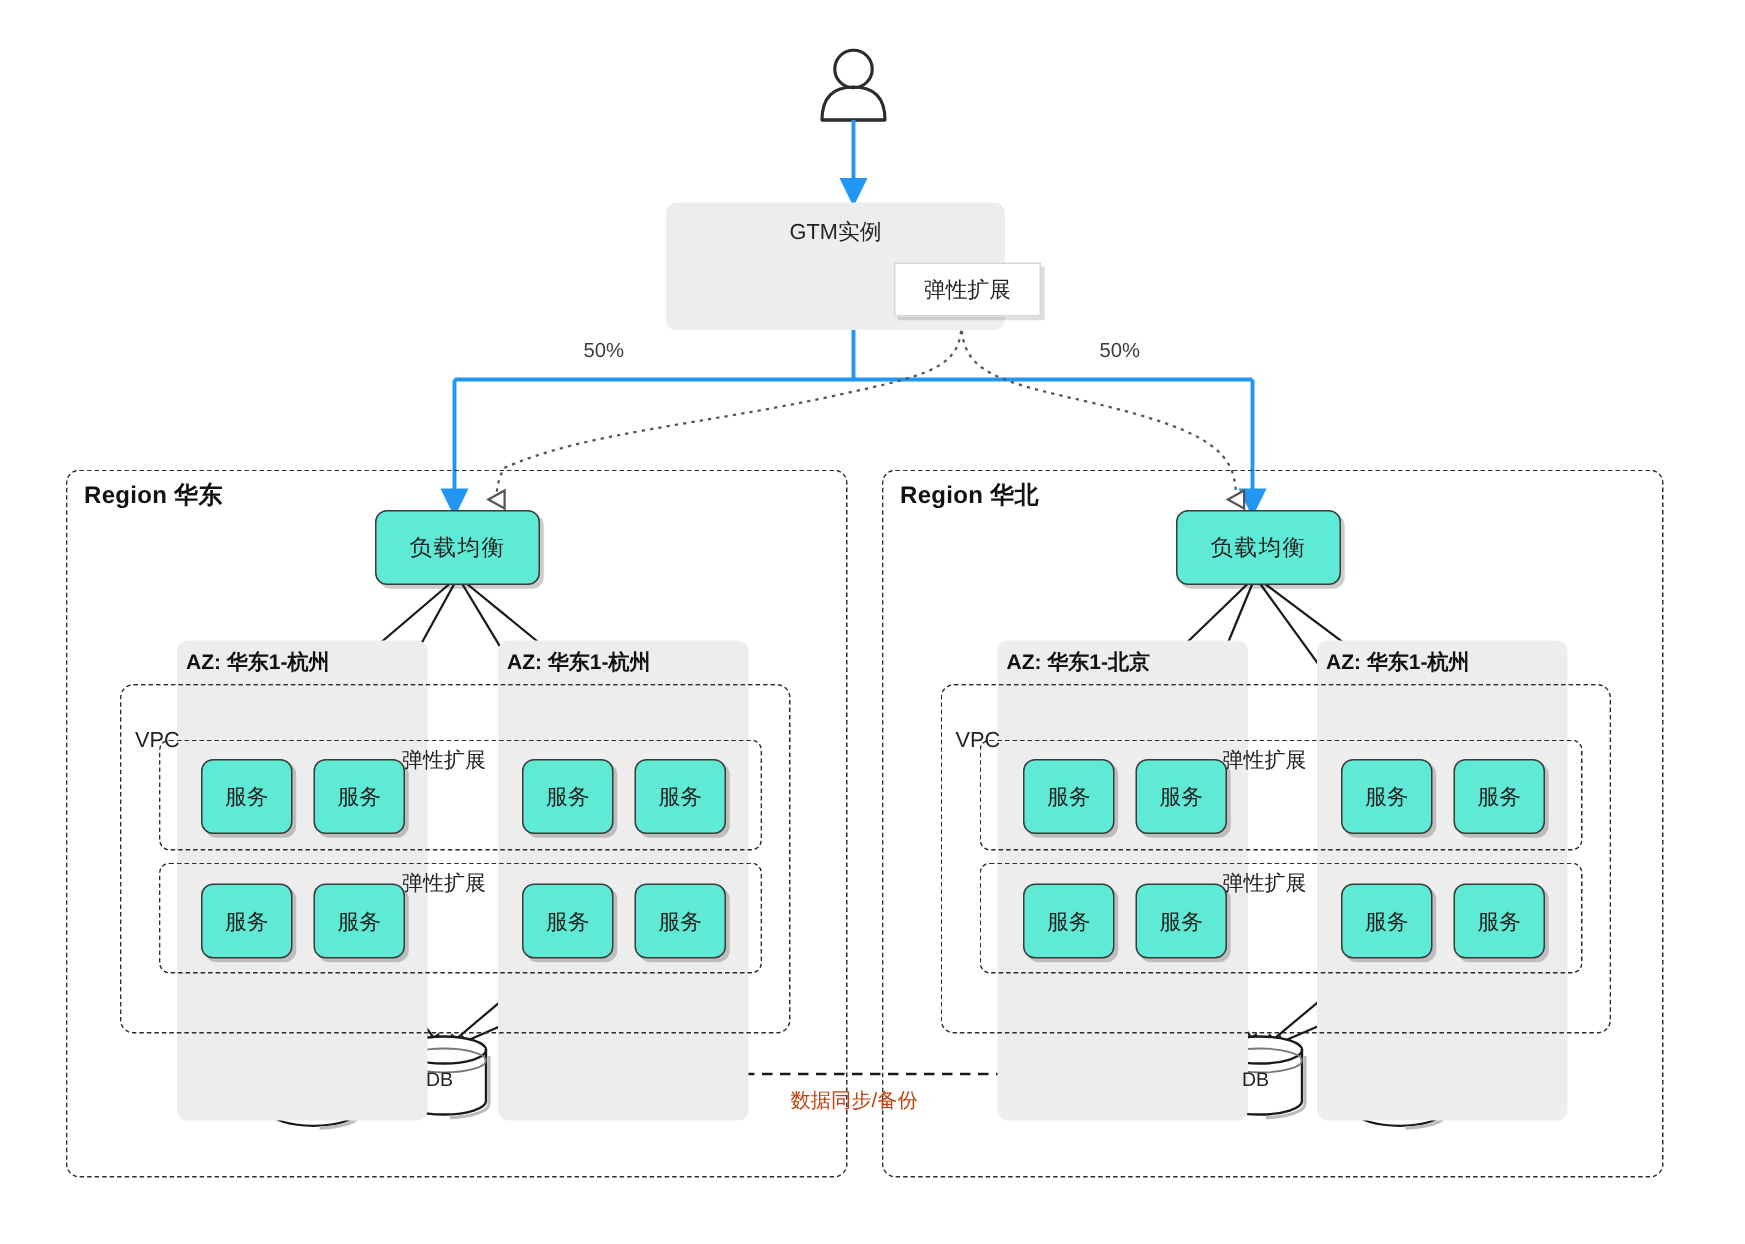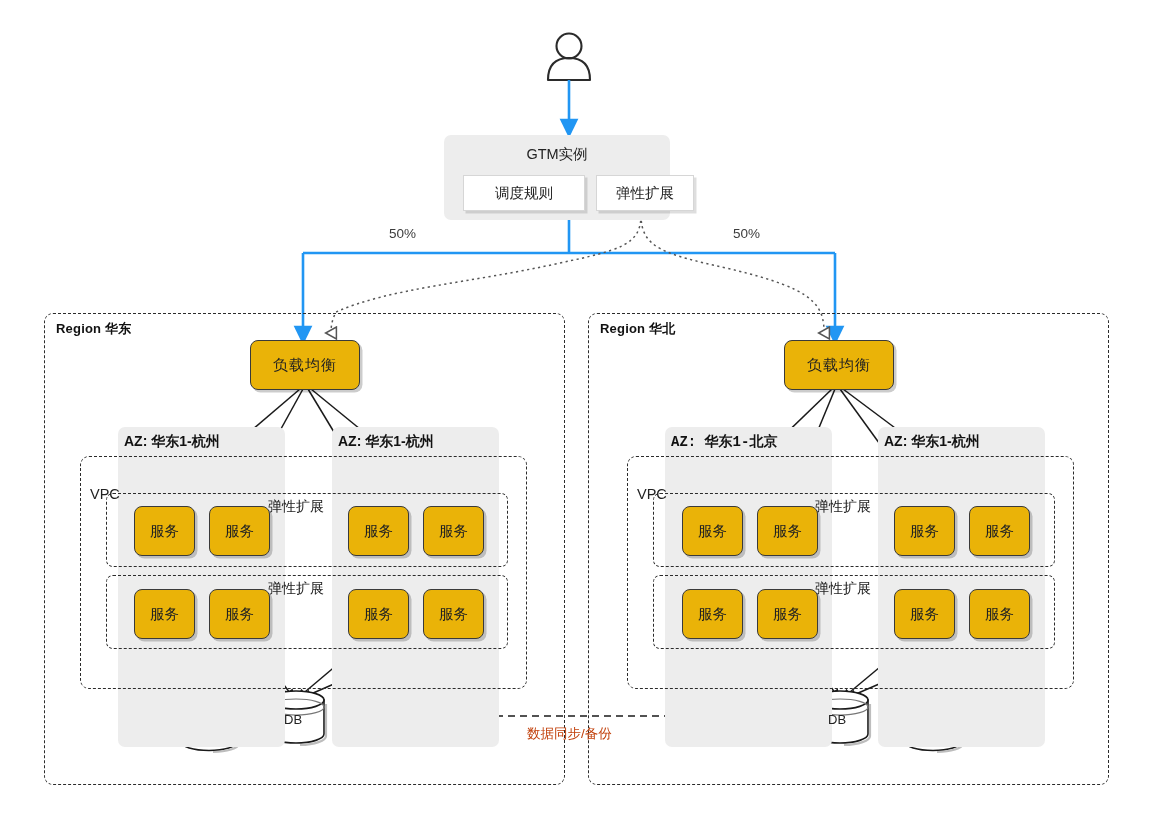--- a/index.html
+++ b/index.html
@@ -2,36 +2,36 @@
 <html><head>
 <meta charset="utf-8">
 <style>
   html,body{margin:0;padding:0;background:#ffffff;}
   body{width:1163px;height:829px;font-family:"Liberation Sans","DejaVu Sans",sans-serif;color:#1f1f1f;}
   #stage{position:relative;width:1163px;height:829px;overflow:hidden;background:#fff;}
   svg.layer{position:absolute;left:0;top:0;width:1163px;height:829px;pointer-events:none;}
 
   
   .region{position:absolute;border:1.6px dashed #2b2b2b;border-radius:9px;background:transparent;}
-  .region-title{position:absolute;font-weight:bold;font-size:13px;color:#111;white-space:nowrap;letter-spacing:.2px;}
+  .region-title{position:absolute;font-weight:bold;font-size:16px;color:#111;white-space:nowrap;letter-spacing:.2px;}
 
   
   .az-panel{position:absolute;background:#ededed;border-radius:7px;}
   .az-title{position:absolute;font-weight:bold;font-size:14px;color:#111;white-space:nowrap;}
 
   
   .vpc{position:absolute;border:1.5px dashed #2b2b2b;border-radius:9px;}
   .vpc-title{position:absolute;font-size:14.5px;color:#222;margin-top:24px;}
 
   
   .tier{position:absolute;border:1.5px dashed #2b2b2b;border-radius:7px;}
   .tier-title{position:absolute;font-size:14px;color:#222;white-space:nowrap;}
 
   
-  .node{position:absolute;background:#eab308;border:1.5px solid #3a3a3a;border-radius:8px;
+  .node{position:absolute;background:#5eead4;border:1.5px solid #3a3a3a;border-radius:8px;
         box-shadow:2.5px 2.5px 0 rgba(0,0,0,.20);
         display:flex;align-items:center;justify-content:center;
         font-size:14.5px;color:#222;white-space:nowrap;}
   .node.svc{font-size:14.5px;}
   .lb{font-size:15px;letter-spacing:1px;}
 
   
   .gtm{position:absolute;background:#ededed;border-radius:7px;}
   .gtm-title{position:absolute;width:100%;text-align:center;font-size:14.5px;color:#222;}
   .gtm-sub{position:absolute;background:#fff;border:1px solid #d6d6d6;
@@ -153,21 +153,20 @@
       <ellipse cx="933" cy="718" rx="28" ry="8.5" fill="#fff" stroke="#1a1a1a" stroke-width="1.5"></ellipse>
       <path d="M905,718 L905,727 A28,8.5 0 0 0 961,727 L961,718" fill="#fff" stroke="#1a1a1a" stroke-width="1.5"></path>
       <ellipse cx="933" cy="733" rx="28" ry="8.5" fill="#fff" stroke="#1a1a1a" stroke-width="1.5"></ellipse>
       <path d="M905,733 L905,742 A28,8.5 0 0 0 961,742 L961,733" fill="#fff" stroke="#1a1a1a" stroke-width="1.5"></path>
       <path d="M963,707 L963,744 A28,8.5 0 0 1 937,752" fill="none" stroke="#bdbdbd" stroke-width="2.2"></path>
     </g>
   </svg>
 
   <div class="gtm" style="left:444px;top:135px;width:226px;height:85px;">
     <div class="gtm-title" style="top:10px;">GTM实例</div>
-    <div class="gtm-sub" style="left:19px;top:40px;width:120px;height:34px;">调度规则</div>
     <div class="gtm-sub" style="left:152px;top:40px;width:96px;height:34px;">弹性扩展</div>
   </div>
 
   <div class="wire-label" style="left:389px;top:226px;">50%</div>
   <div class="wire-label" style="left:733px;top:226px;">50%</div>
 
   <div class="region" style="left:44px;top:313px;width:519px;height:470px;"></div>
   <div class="region-title" style="left:56px;top:320px;">Region 华东</div>
 
   <div class="az-panel" style="left:118px;top:427px;width:167px;height:320px;"></div>
@@ -194,21 +193,21 @@
   <div class="node svc" style="left:348px;top:589px;width:59px;height:48px;">服务</div>
   <div class="node svc" style="left:423px;top:589px;width:59px;height:48px;">服务</div>
 
   <div class="db-text" style="left:284px;top:712px;">DB</div>
 
   <div class="region" style="left:588px;top:313px;width:519px;height:470px;"></div>
   <div class="region-title" style="left:600px;top:320px;">Region 华北</div>
 
   <div class="az-panel" style="left:665px;top:427px;width:167px;height:320px;"></div>
   <div class="az-panel" style="left:878px;top:427px;width:167px;height:320px;"></div>
-  <div class="az-title" style="left:671px;top:433px;font-family:Liberation Mono, monospace;">AZ: 华东1-北京</div>
+  <div class="az-title" style="left:671px;top:433px;">AZ: 华东1-北京</div>
   <div class="az-title" style="left:884px;top:433px;">AZ: 华东1-杭州</div>
 
   <div class="vpc" style="left:627px;top:456px;width:445px;height:231px;"></div>
   <div class="vpc-title" style="left:637px;top:462px;">VPC</div>
 
   <div class="node lb" style="left:784px;top:340px;width:108px;height:48px;">负载均衡</div>
 
   <div class="tier" style="left:653px;top:493px;width:400px;height:72px;"></div>
   <div class="tier-title" style="left:815px;top:498px;">弹性扩展</div>
   <div class="node svc" style="left:682px;top:506px;width:59px;height:48px;">服务</div>

